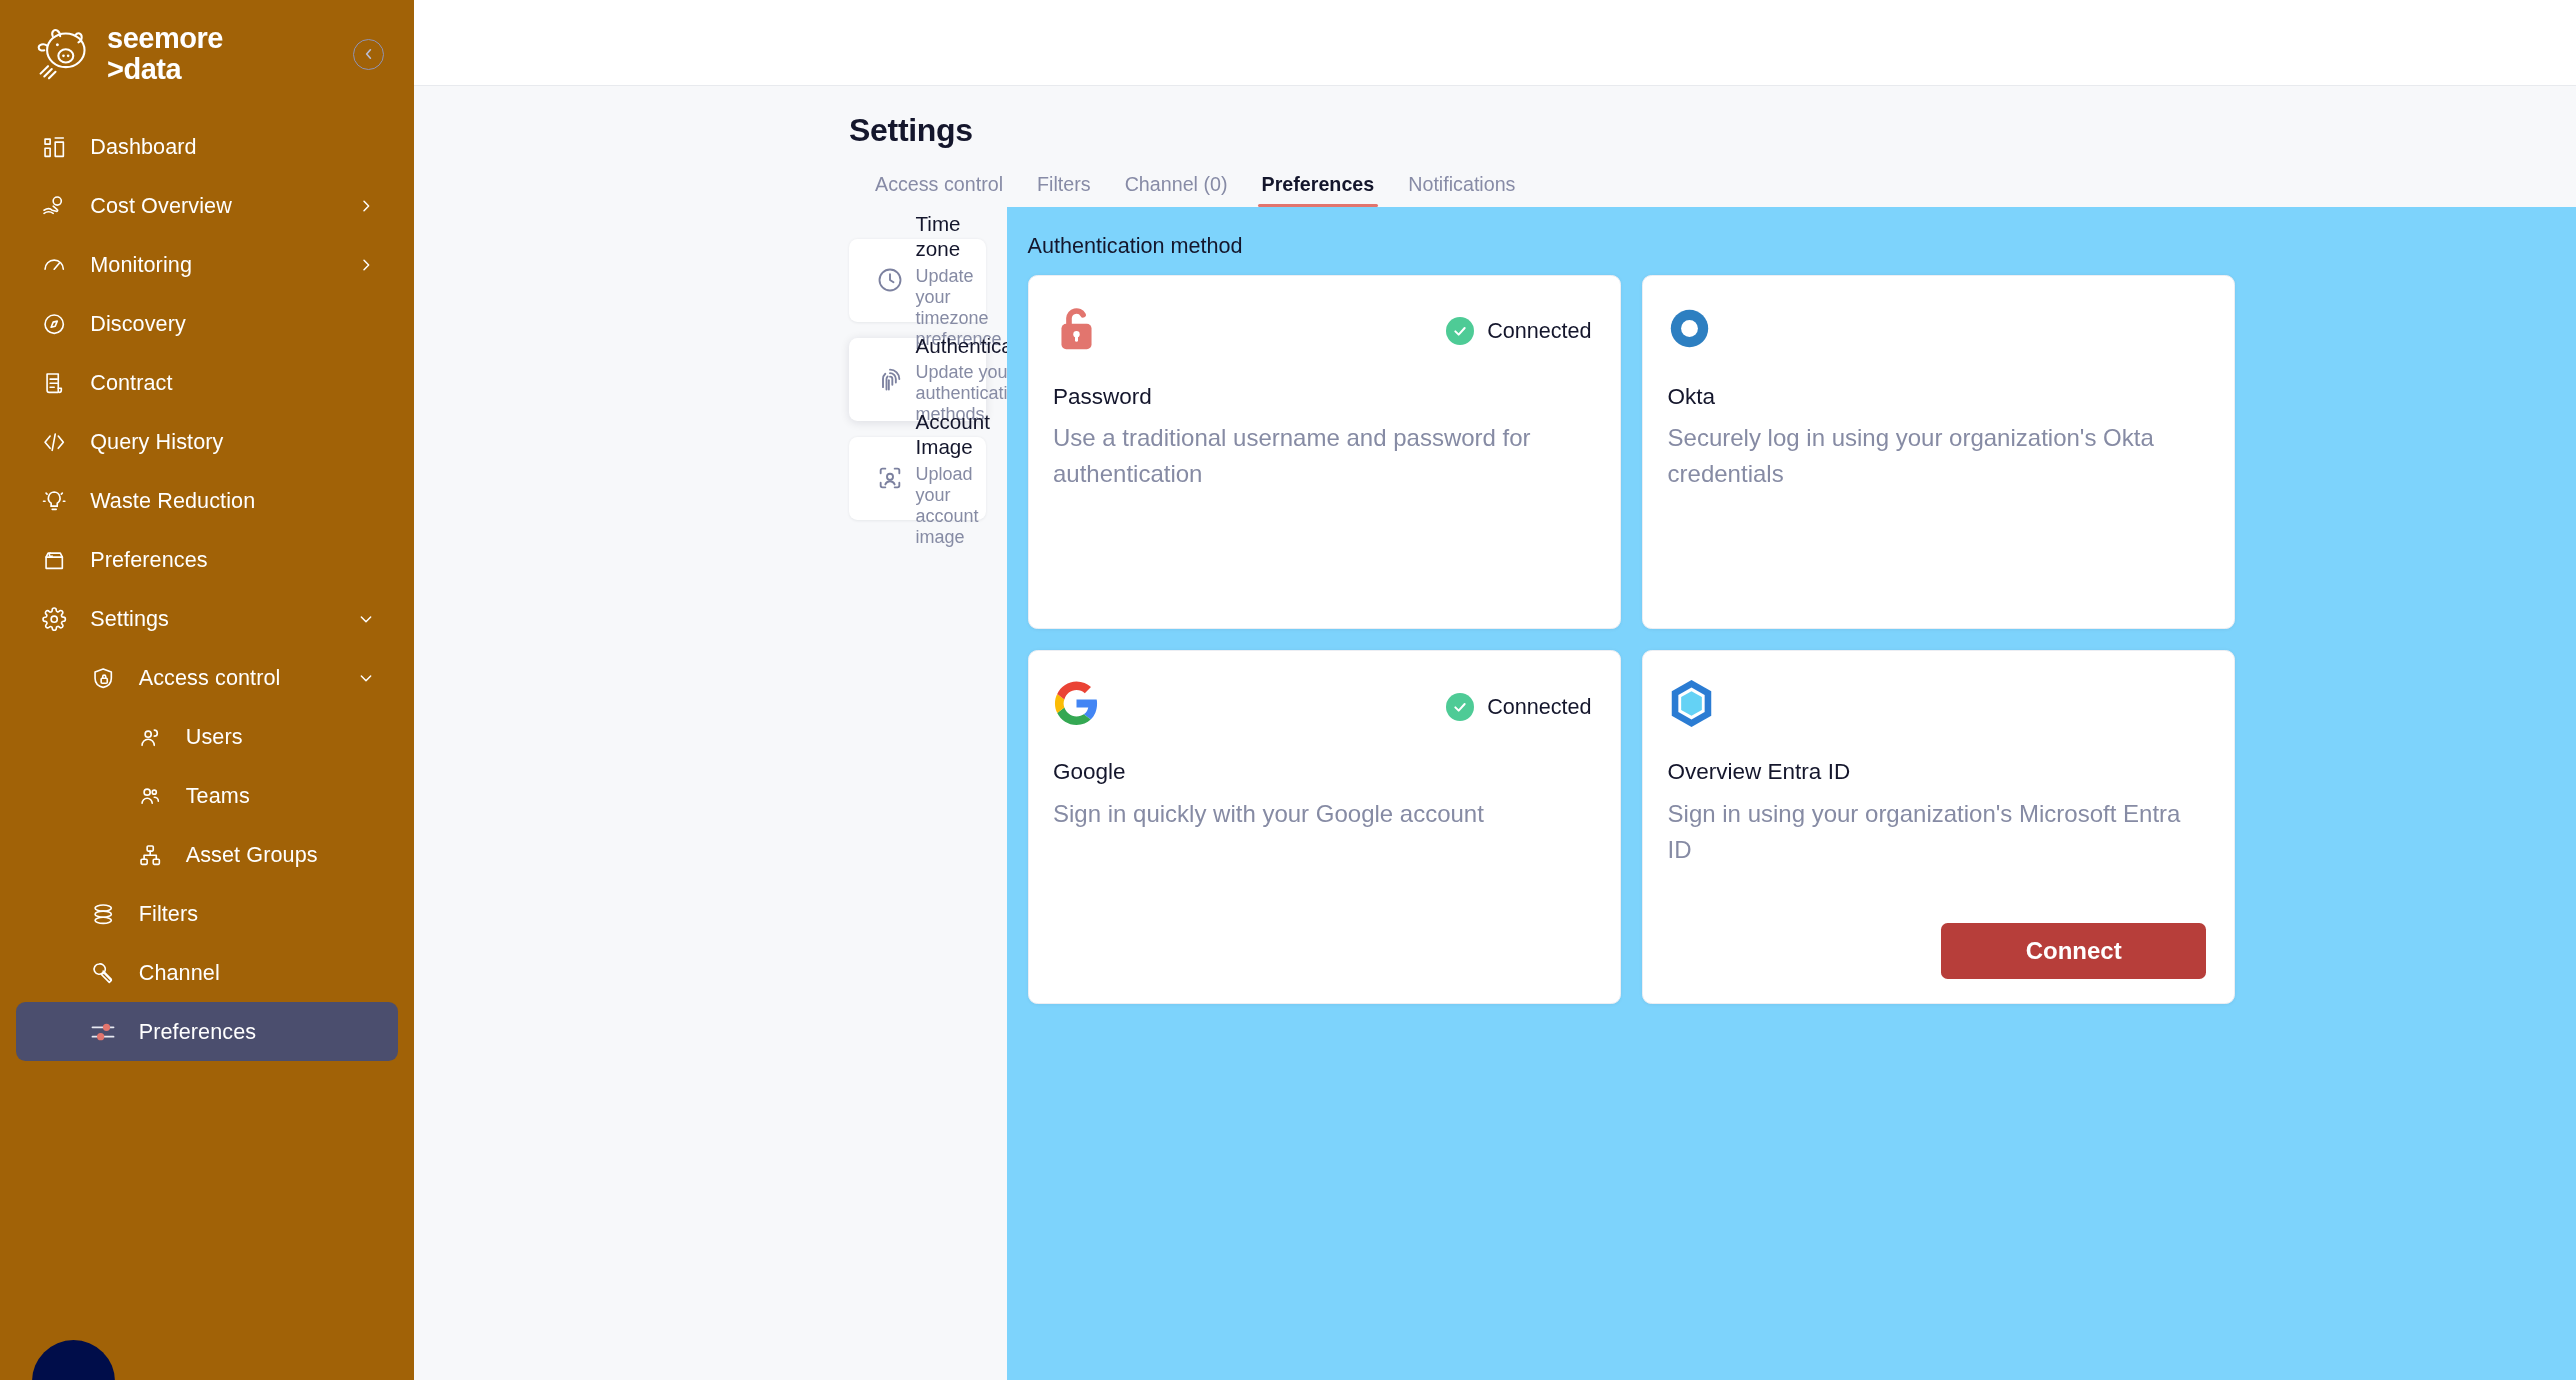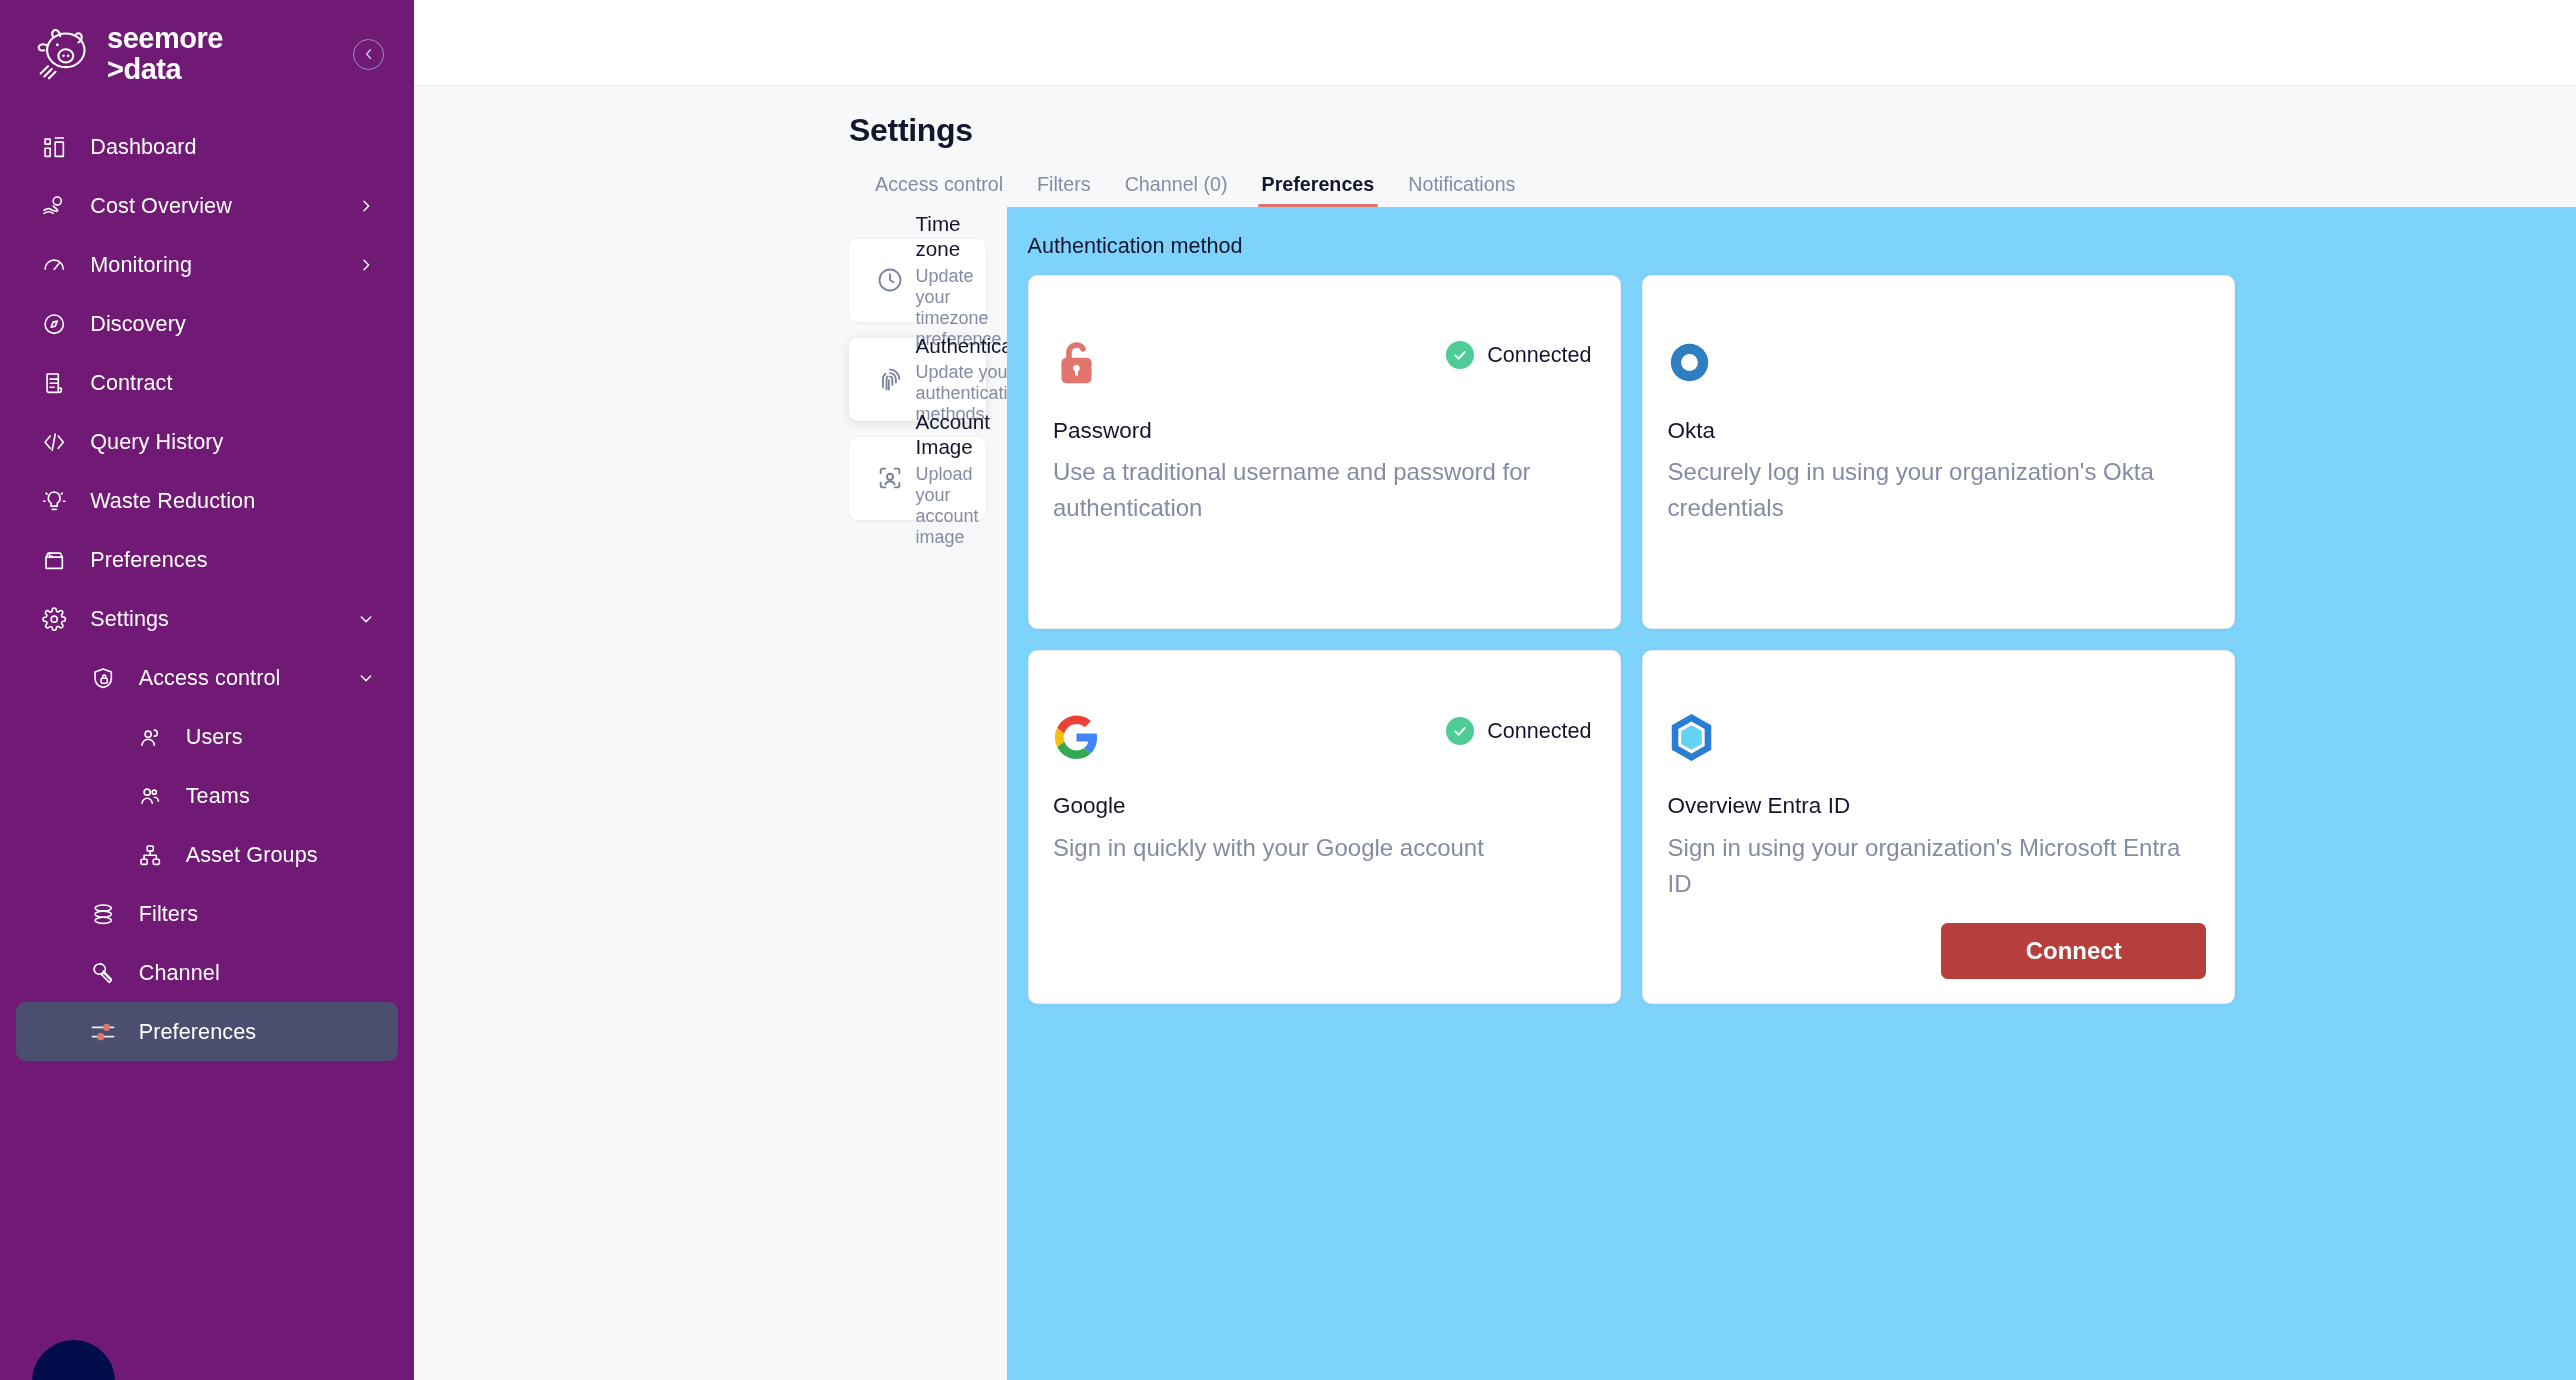--- a/index.html
+++ b/index.html
@@ -6,21 +6,21 @@
   html, body {
     width: 2576px; height: 1381px;
     font-family: "Liberation Sans", sans-serif;
     background: #ffffff; overflow: hidden;
   }
   .app { display: flex; width: 2576px; height: 1381px; }
 
   
   .sidebar {
     width: 414px; height: 1381px; flex: 0 0 414px;
-    background: #701a75; position: relative; overflow: hidden;
+    background: #a16207; position: relative; overflow: hidden;
   }
   .brand-row {
     height: 108px; display: flex; align-items: center;
     padding: 0 30px 0 32px; justify-content: space-between;
   }
   .brand { display: flex; align-items: center; gap: 13px; }
   .brand-logo { width: 62px; height: 58px; flex: 0 0 62px; }
   .brand-text { display: flex; flex-direction: column; line-height: 1.0; }
   .brand-text .l1 {
     color: #fff; font-size: 29px; font-weight: 700; letter-spacing: -0.5px;
@@ -111,21 +111,21 @@
   .auth-heading { font-size: 21.6px; color: #14162c; margin-bottom: 16px; }
   .auth-grid {
     display: grid; grid-template-columns: 593px 593px; gap: 21.6px;
   }
   .auth-card {
     background: #ffffff; border: 0.9px solid #eceef3; border-radius: 9.4px;
     height: 354px; padding: 26px 28px 24.4px 24.4px;
     display: flex; flex-direction: column; position: relative;
     box-shadow: 0 0.9px 3.8px rgba(20,22,44,.05);
   }
-  .auth-top { display: flex; align-items: flex-start; justify-content: space-between; margin-top: 34px; }
+  .auth-top { display: flex; align-items: center; justify-content: space-between; }
   .auth-logo { width: 53px; height: 53px; display: flex; align-items: center; }
   .status { display: flex; align-items: center; gap: 13px; margin-top: 5.6px; }
   .status-dot {
     width: 28px; height: 28px; border-radius: 50%; background: #4ecb96;
     display: flex; align-items: center; justify-content: center;
   }
   .status-label { font-size: 21.6px; color: #14162c; }
   .auth-name { font-size: 22.5px; color: #14162c; margin-top: 29px; }
   .auth-desc {
     font-size: 24px; color: #868ba4; margin-top: 10.3px; line-height: 1.5;

